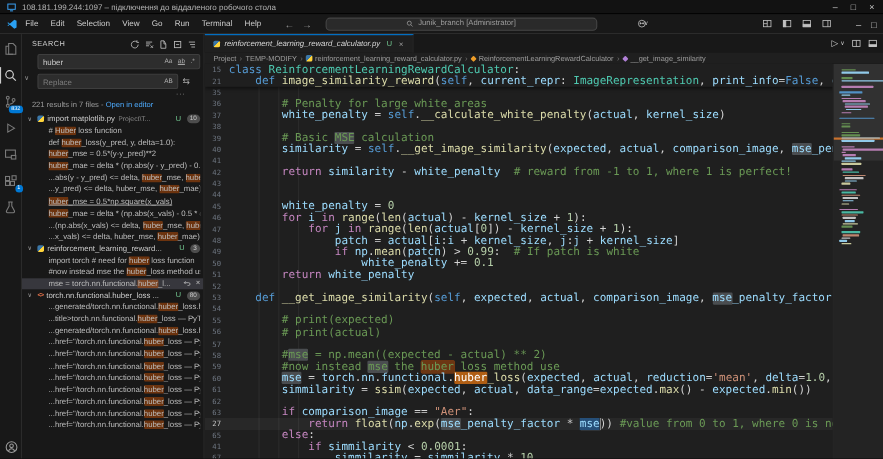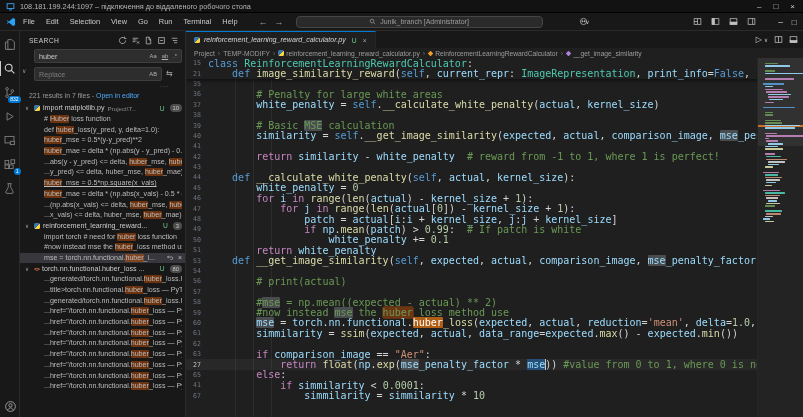--- a/index.html
+++ b/index.html
@@ -539,21 +539,20 @@
             <div class="crow">
               <span class="ln">42</span>
               <span class="ctext"><span class="c-p">        </span><span class="c-ctl">return</span><span class="c-p"> </span><span class="c-v">similarity</span><span class="c-p"> - </span><span class="c-v">white_penalty</span><span class="c-p">  </span><span class="c-c"># reward from -1 to 1, where 1 is perfect!</span></span>
             </div>
             <div class="crow">
               <span class="ln">43</span>
               <span class="ctext"></span>
             </div>
             <div class="crow">
               <span class="ln">44</span>
-              <span class="ctext"><span class="c-p">    </span><span class="c-k">def</span><span class="c-p"> </span><span class="c-fn">__calculate_white_penalty</span><span class="c-p">(</span><span class="c-k">self</span><span class="c-p">, </span><span class="c-v">actual</span><span class="c-p">, </span><span class="c-v">kernel_size</span><span class="c-p">):</span></span>
             </div>
             <div class="crow">
               <span class="ln">45</span>
               <span class="ctext"><span class="c-p">        </span><span class="c-v">white_penalty</span><span class="c-p"> = </span><span class="c-n">0</span></span>
             </div>
             <div class="crow">
               <span class="ln">46</span>
               <span class="ctext"><span class="c-p">        </span><span class="c-ctl">for</span><span class="c-p"> </span><span class="c-v">i</span><span class="c-p"> </span><span class="c-ctl">in</span><span class="c-p"> </span><span class="c-fn">range</span><span class="c-p">(</span><span class="c-fn">len</span><span class="c-p">(</span><span class="c-v">actual</span><span class="c-p">) - </span><span class="c-v">kernel_size</span><span class="c-p"> + </span><span class="c-n">1</span><span class="c-p">):</span></span>
             </div>
             <div class="crow">
@@ -570,26 +569,34 @@
             </div>
             <div class="crow">
               <span class="ln">50</span>
               <span class="ctext"><span class="c-p">                    </span><span class="c-v">white_penalty</span><span class="c-p"> += </span><span class="c-n">0.1</span></span>
             </div>
             <div class="crow">
               <span class="ln">51</span>
               <span class="ctext"><span class="c-p">        </span><span class="c-ctl">return</span><span class="c-p"> </span><span class="c-v">white_penalty</span></span>
             </div>
             <div class="crow">
+              <span class="ln">52</span>
+              <span class="ctext"></span>
+            </div>
+            <div class="crow">
               <span class="ln">53</span>
               <span class="ctext"><span class="c-p">    </span><span class="c-k">def</span><span class="c-p"> </span><span class="c-fn">__get_image_similarity</span><span class="c-p">(</span><span class="c-k">self</span><span class="c-p">, </span><span class="c-v">expected</span><span class="c-p">, </span><span class="c-v">actual</span><span class="c-p">, </span><span class="c-v">comparison_image</span><span class="c-p">, </span><span class="c-v hm">mse</span><span class="c-v">_penalty_factor</span><span class="c-p">):</span></span>
             </div>
             <div class="crow">
               <span class="ln">54</span>
               <span class="ctext"></span>
+            </div>
+            <div class="crow">
+              <span class="ln">55</span>
+              <span class="ctext"><span class="c-c">        # print(expected)</span></span>
             </div>
             <div class="crow">
               <span class="ln">56</span>
               <span class="ctext"><span class="c-c">        # print(actual)</span></span>
             </div>
             <div class="crow">
               <span class="ln">57</span>
               <span class="ctext"></span>
             </div>
             <div class="crow">

